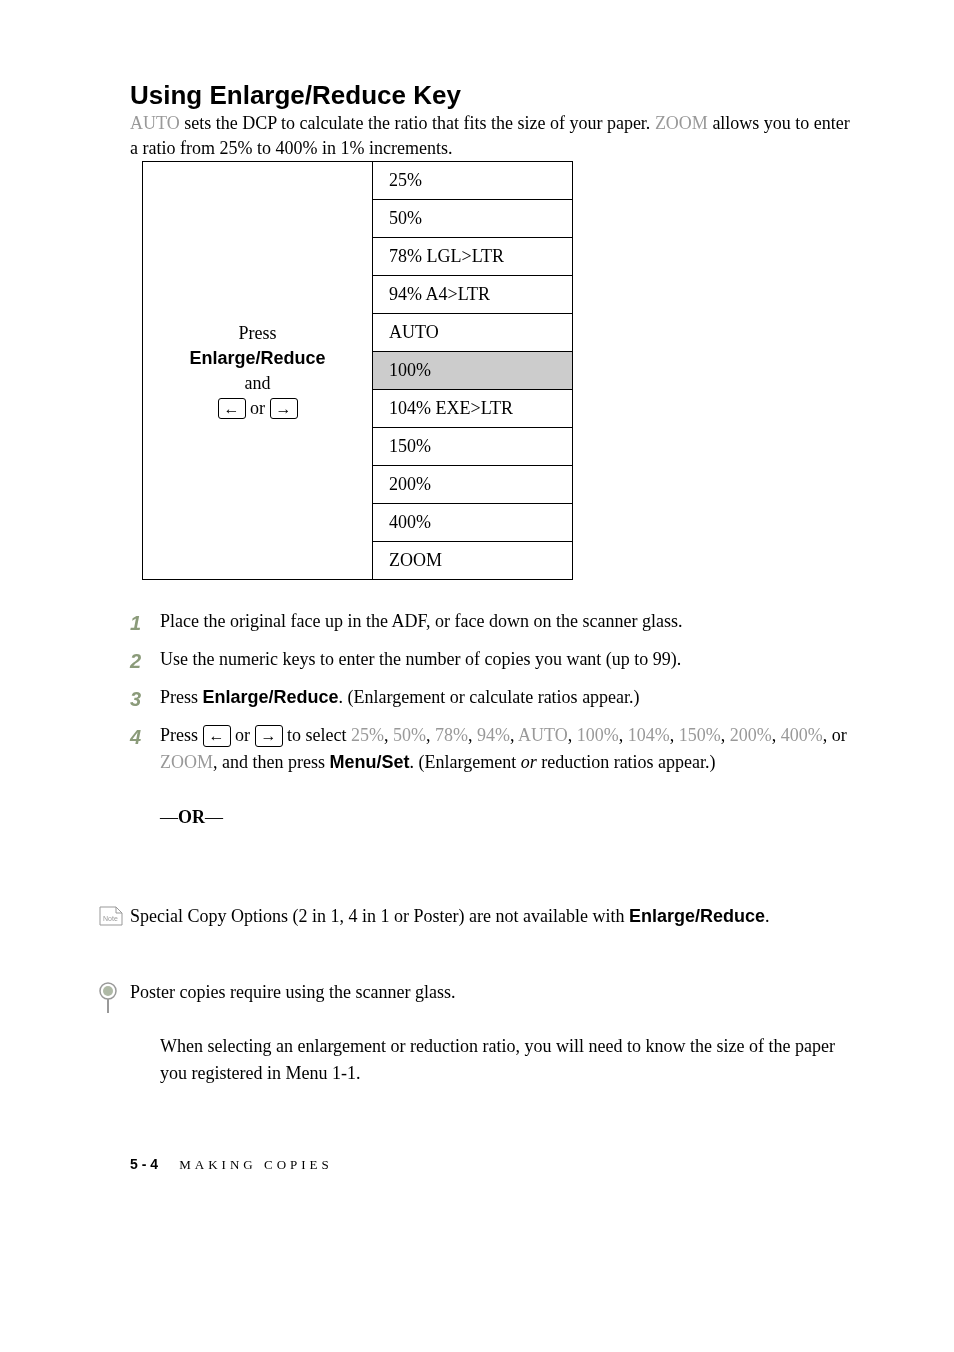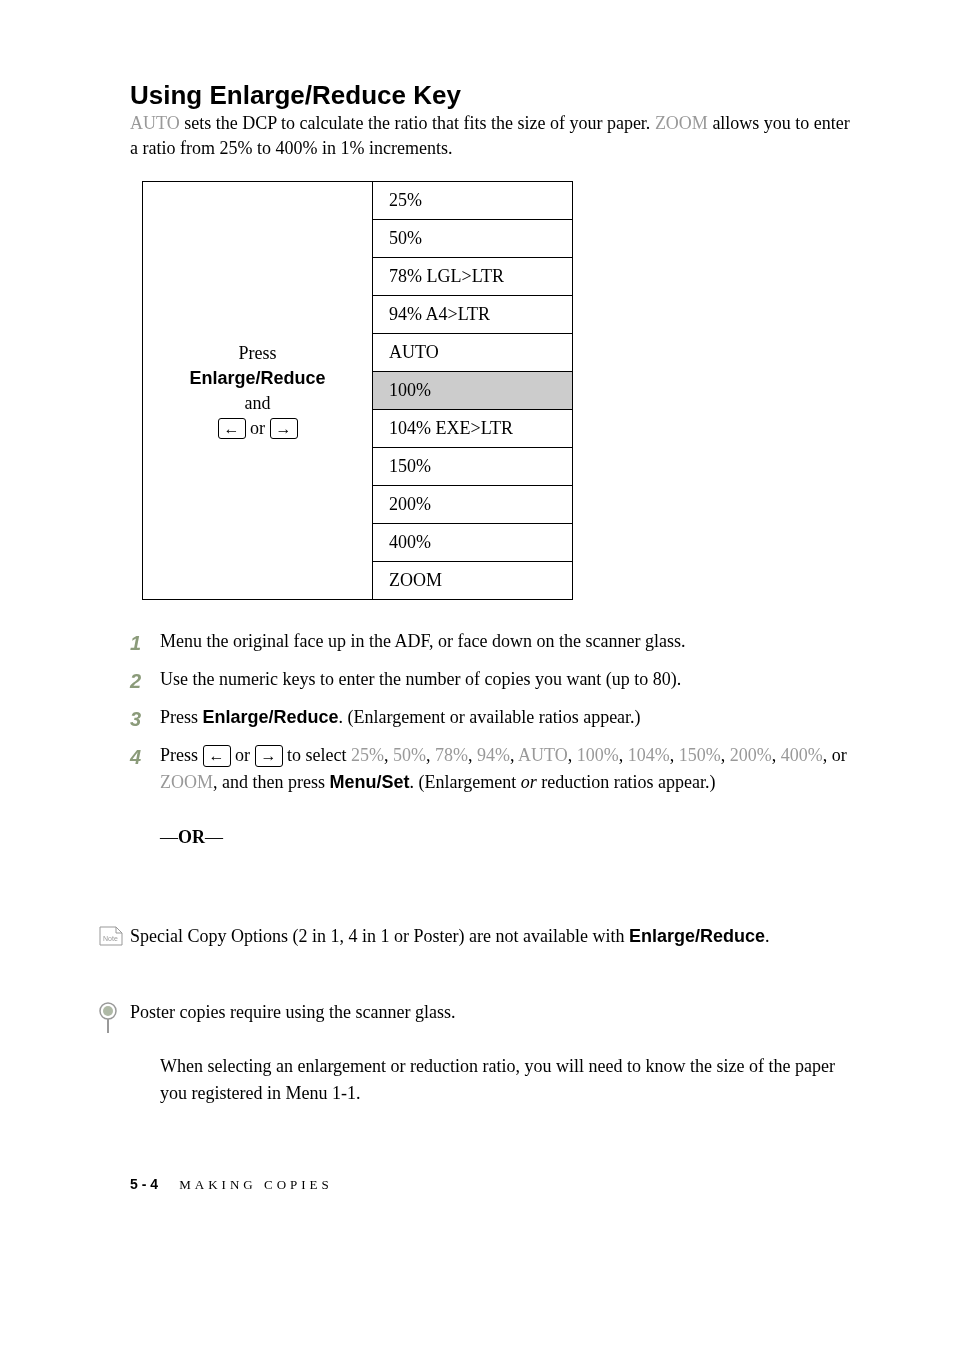--- a/index.html
+++ b/index.html
@@ -18,21 +18,20 @@
     
     h2 {
       font-family: Arial, Helvetica, sans-serif;
       font-size: 26px;
       font-weight: bold;
     }
     
     .intro {
       font-size: 18px;
       line-height: 1.4;
-      margin-bottom: 20px;
     }
     
     .gray-text {
       color: #999;
     }
     
     .table-container {
       margin-left: 12px;
       margin-bottom: 28px;
     }
@@ -223,32 +222,32 @@
     <tr>
           <td class="right-col">ZOOM</td>
         </tr>
   </tbody>
     </table>
 </div>
 
 <div class="steps">
   <div class="step">
     <div class="step-num">1</div>
-    <div class="step-text">Menu the original face up in the ADF, or face down on the scanner glass.</div>
+    <div class="step-text">Place the original face up in the ADF, or face down on the scanner glass.</div>
   </div>
 
   <div class="step">
     <div class="step-num">2</div>
-    <div class="step-text">Use the numeric keys to enter the number of copies you want (up to 80).</div>
+    <div class="step-text">Use the numeric keys to enter the number of copies you want (up to 99).</div>
   </div>
 
   <div class="step">
     <div class="step-num">3</div>
     <div class="step-text">
-      <span>Press </span><span class="bold-sans-inline">Enlarge/Reduce</span><span>. (Enlargement or available ratios appear.)</span>
+      <span>Press </span><span class="bold-sans-inline">Enlarge/Reduce</span><span>. (Enlargement or calculate ratios appear.)</span>
     </div>
   </div>
 
   <div class="step">
     <div class="step-num">4</div>
     <div class="step-text">
       <span>Press </span><span class="arrow-box">←</span><span> or </span><span class="arrow-box">→</span><span> to select </span><span class="gray-text">25%</span>, <span class="gray-text">50%</span>, <span class="gray-text">78%</span>, <span class="gray-text">94%</span>, <span class="gray-text">AUTO</span>, <span class="gray-text">100%</span>, <span class="gray-text">104%</span>, <span class="gray-text">150%</span>, <span class="gray-text">200%</span>, <span class="gray-text">400%</span>, or <span class="gray-text">ZOOM</span><span>, and then press </span><span class="bold-sans-inline">Menu/Set</span><span>. (Enlargement </span><span class="italic">or</span><span> reduction ratios appear.)</span>
       
       <div class="or-line">
         <span>—</span><strong>OR</strong><span>—</span>

